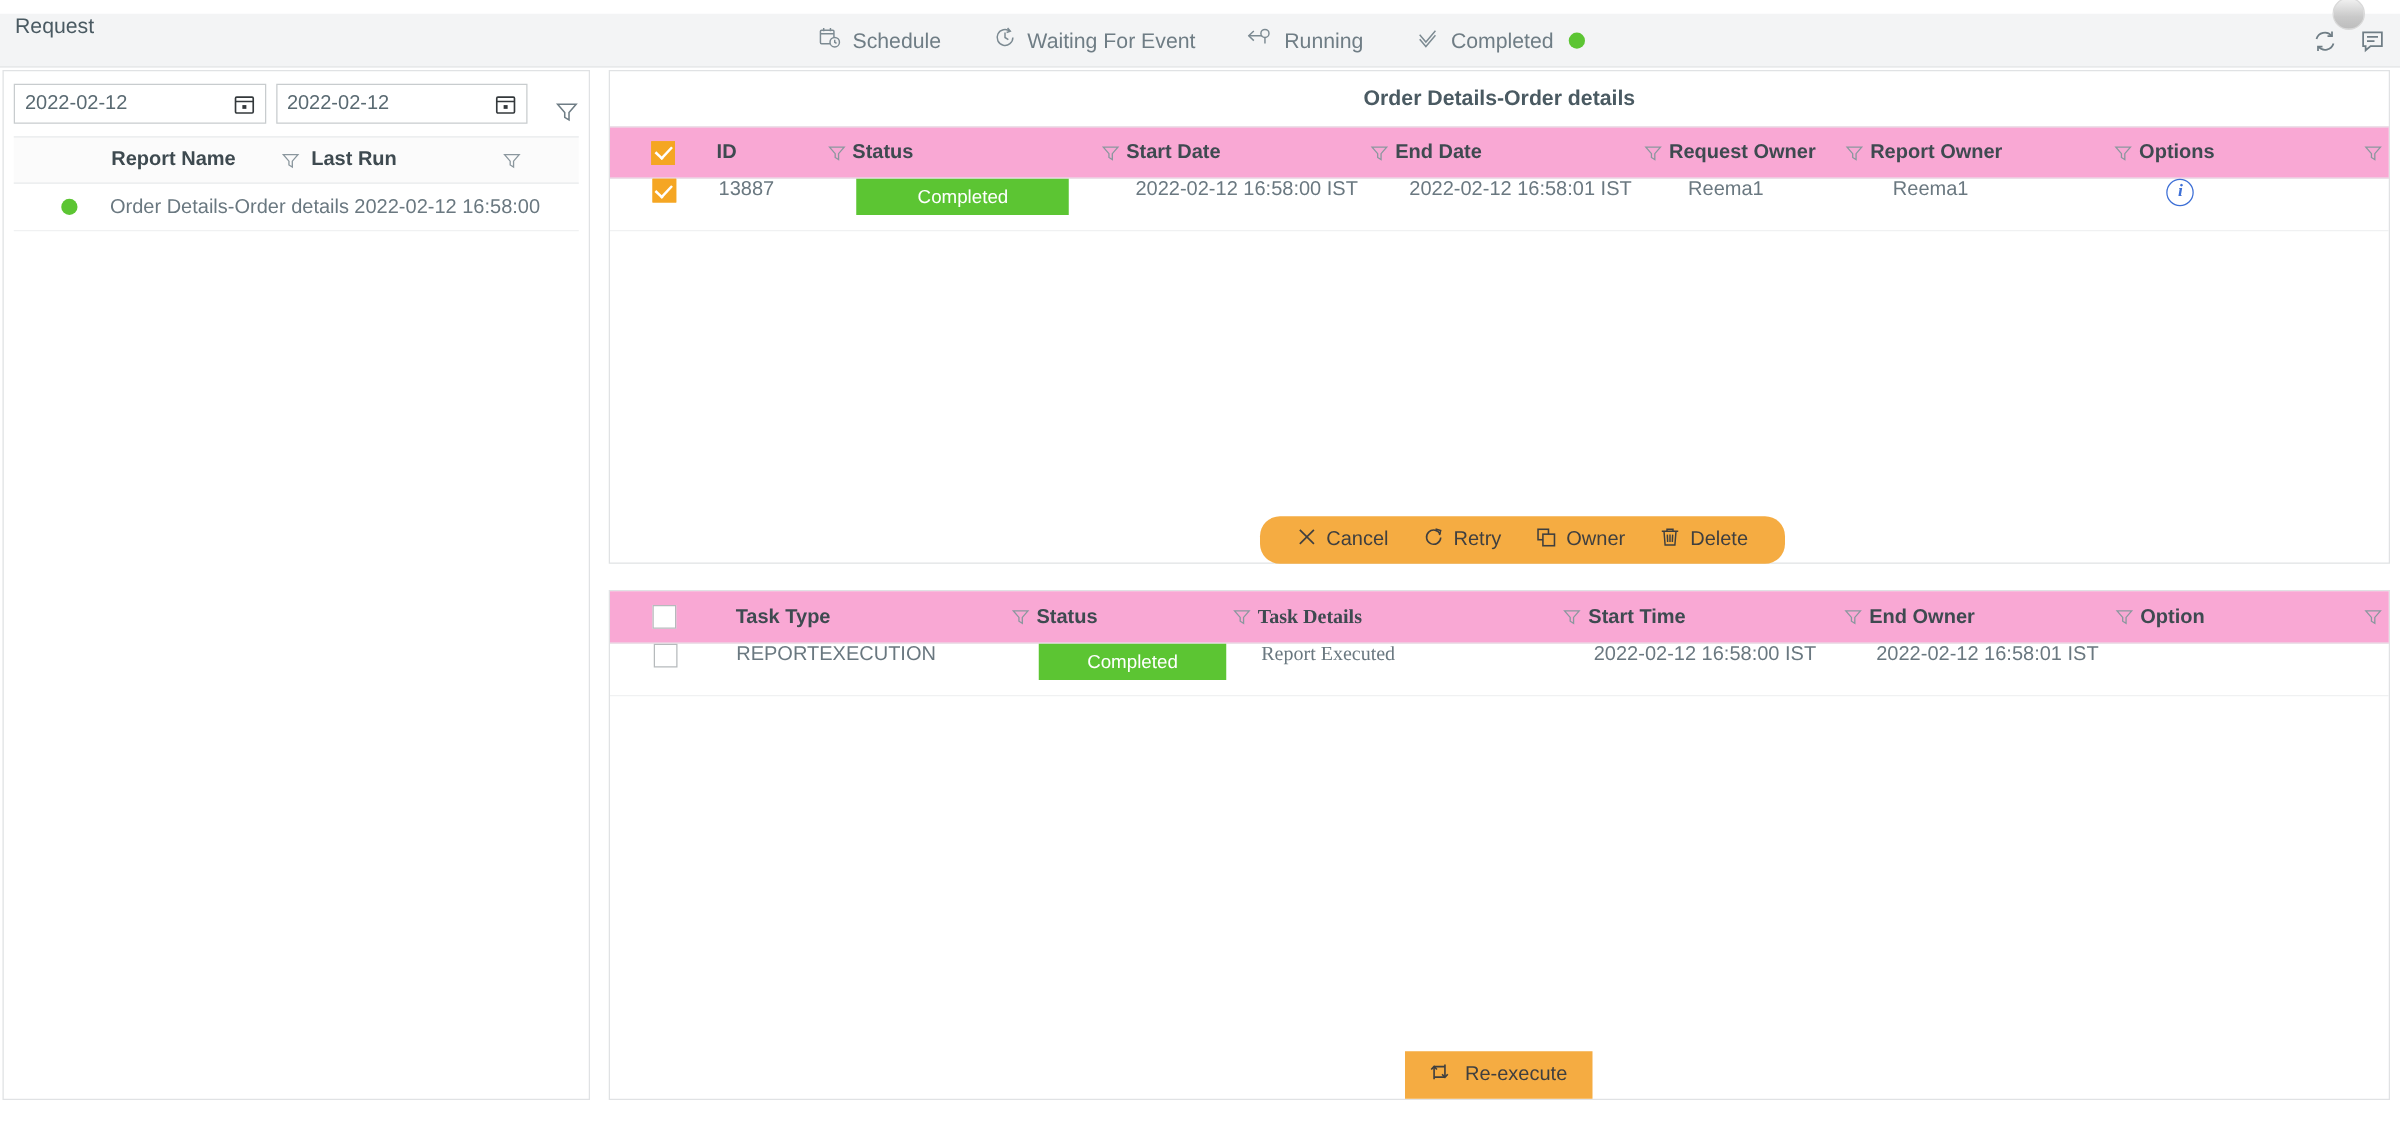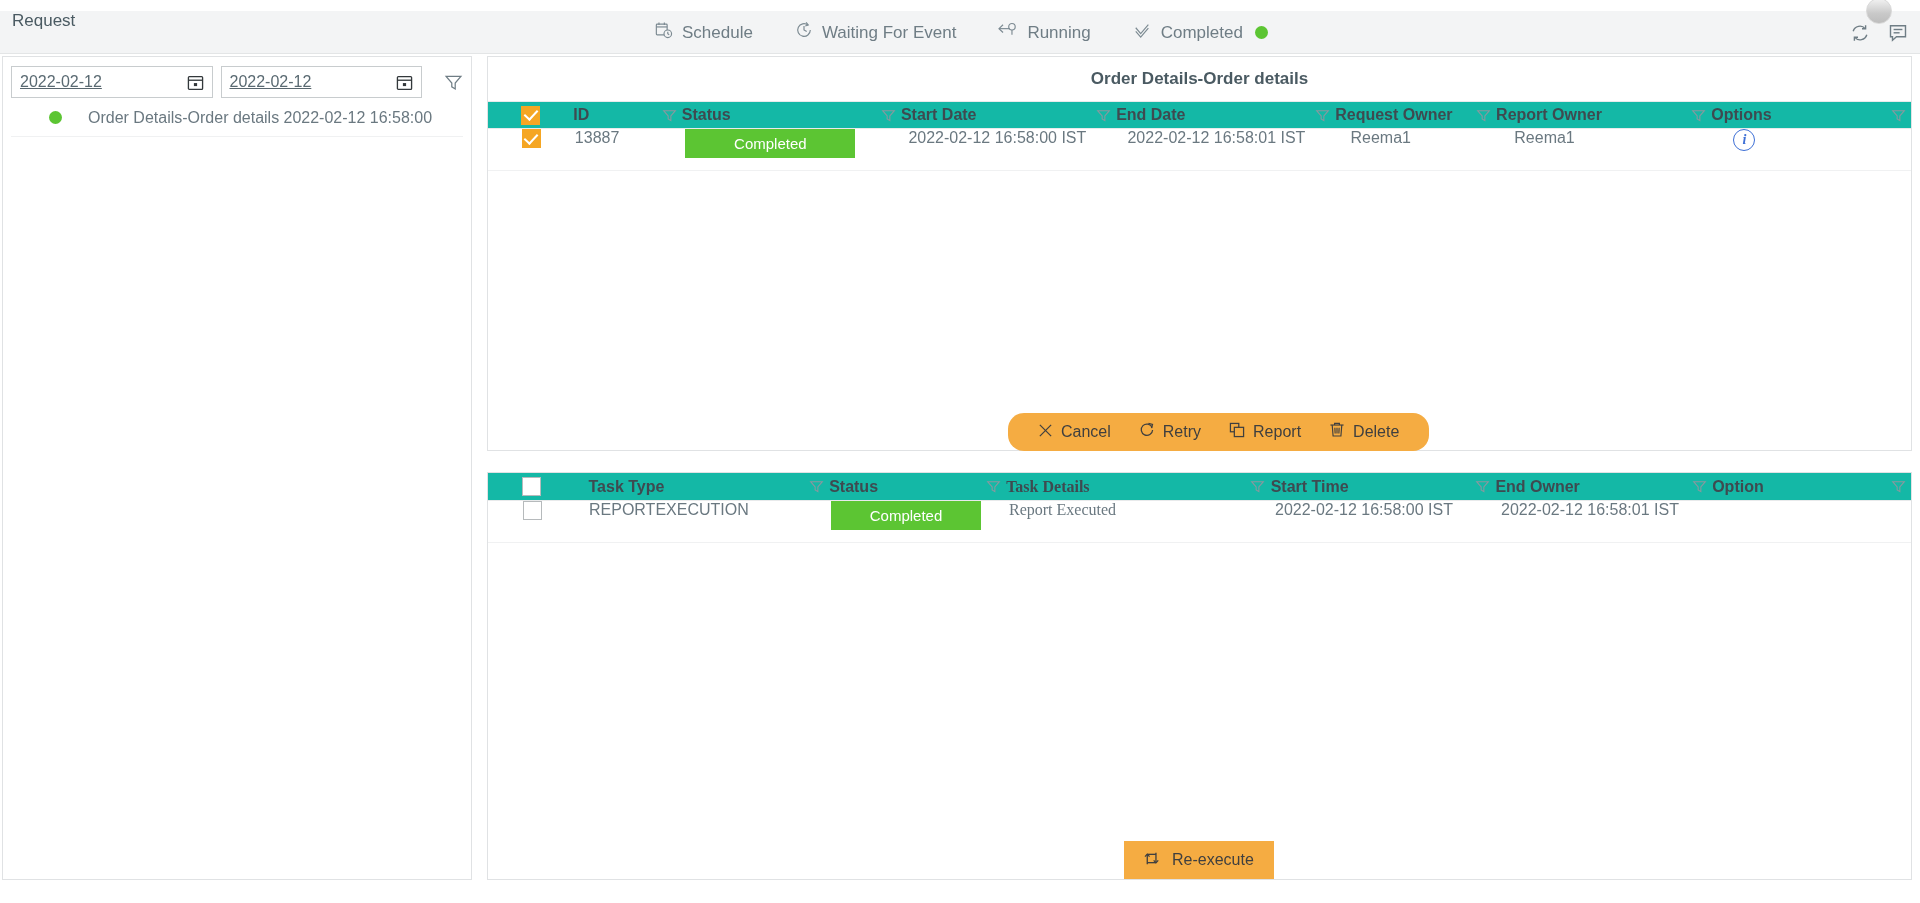--- a/index.html
+++ b/index.html
@@ -45,22 +45,22 @@
     background: linear-gradient(180deg,#f2f2f2 0%, #c9c9c9 60%, #bdbdbd 100%);
     border:1px solid #d9d9d9;
   }
 
   
   .left-panel {
     position:absolute; left:2px; top:56px; width:470px; height:824px;
     background:#fff; border:1px solid #e0e2e4;
   }
   .date-row {
-    display:flex; align-items:center; height:42px;
-    padding: 8px 8px 0 8px; gap:0px;text-decoration:underline;
+    display:flex; align-items:flex-end; height:42px;
+    padding: 8px 8px 0 8px; gap:0px;
   }
   .date-input {
     position:relative; height:32px; width:216px;
     border:1px solid #c8ccce; background:#fff;
     display:flex; align-items:center; padding:0 8px;
     font-size:16px; color:#5a6a72;
   }
   .date-input + .date-input { margin-left: 8px; }
   .date-input .cal-ico { position:absolute; right:8px; top:7px; }
   .filter-ico-btn {
@@ -95,24 +95,24 @@
     position:absolute; background:#fff; border:1px solid #e0e2e4;
   }
   .card-top { left:487px; top:56px; width:1425px; height:395px; }
 
   .card-title {
     text-align:center; font-size:17px; color:#4a5a62;
     font-weight:600; padding-top:12px;
   }
 
   .tbl-head {
-    display:flex; align-items:center; height:28px;
+    display:flex; align-items:center; height:42px;
     margin-top:12px;
     border-top:1px solid #e8eaeb; border-bottom:1px solid #e8eaeb;
-    background:#14b8a6;
+    background:#f9a8d4;
     font-weight:bold; font-size:16px; color:#3e4a50;
   }
   .tbl-row {
     display:flex; align-items:flex-start; height:42px;
     font-size:16px; color:#6a7880;
     border-bottom:1px solid #f0f1f2;
   }
   .cell-chk { width:88px; display:flex; justify-content:center; }
   .c-id     { width:86px; }
   .c-status { width:200px; }
@@ -291,20 +291,34 @@
           </svg>
         </span>
       </div>
       <span class="filter-ico-btn">
         <svg width="19" height="19" viewBox="0 0 20 20" fill="none" stroke="#6f7d85" stroke-width="1.3">
           <path d="M2.2 3.6h15.6l-6 7v6.2l-3.6-2.2v-4z"></path>
         </svg>
       </span>
     </div>
 
+    <div class="lp-table-head">
+      <div class="lp-col-name">Report Name</div>
+      <div class="lp-f">
+        <svg width="15" height="15" viewBox="0 0 20 20" fill="none" stroke="#8b979e" stroke-width="1.4">
+          <path d="M2.2 3.6h15.6l-6 7v6.2l-3.6-2.2v-4z"></path>
+        </svg>
+      </div>
+      <div class="lp-col-run">Last Run</div>
+      <div class="lp-f">
+        <svg width="15" height="15" viewBox="0 0 20 20" fill="none" stroke="#8b979e" stroke-width="1.4">
+          <path d="M2.2 3.6h15.6l-6 7v6.2l-3.6-2.2v-4z"></path>
+        </svg>
+      </div>
+    </div>
 
     <div class="lp-row">
       <span class="dot"></span>
       <div class="rname">Order Details-Order details</div>
       <div class="rrun">2022-02-12 16:58:00</div>
     </div>
   </div>
 
   <div class="card card-top">
 
@@ -401,21 +415,21 @@
       </span>
       <span>Retry</span>
     </div>
     <div class="act-btn">
       <span>
         <svg width="16" height="16" viewBox="0 0 18 18" fill="none" stroke="#3f3f3f" stroke-width="1.4">
           <rect x="1.6" y="1.6" width="9.4" height="9.4"></rect>
           <rect x="6" y="6" width="10.4" height="10.4" fill="#f5ac42"></rect>
         </svg>
       </span>
-      <span>Report</span>
+      <span>Owner</span>
     </div>
     <div class="act-btn">
       <span>
         <svg width="16" height="16" viewBox="0 0 18 18" fill="none" stroke="#3f3f3f" stroke-width="1.3">
           <path d="M1.6 3.4h14.8"></path>
           <path d="M3.6 3.4l1 12.4h8.8l1-12.4"></path>
           <path d="M6.3 3.4V1.5h5.4v1.9"></path>
           <line x1="6.6" y1="6.4" x2="6.9" y2="13"></line>
           <line x1="9" y1="6.4" x2="9" y2="13"></line>
           <line x1="11.4" y1="6.4" x2="11.1" y2="13"></line>

